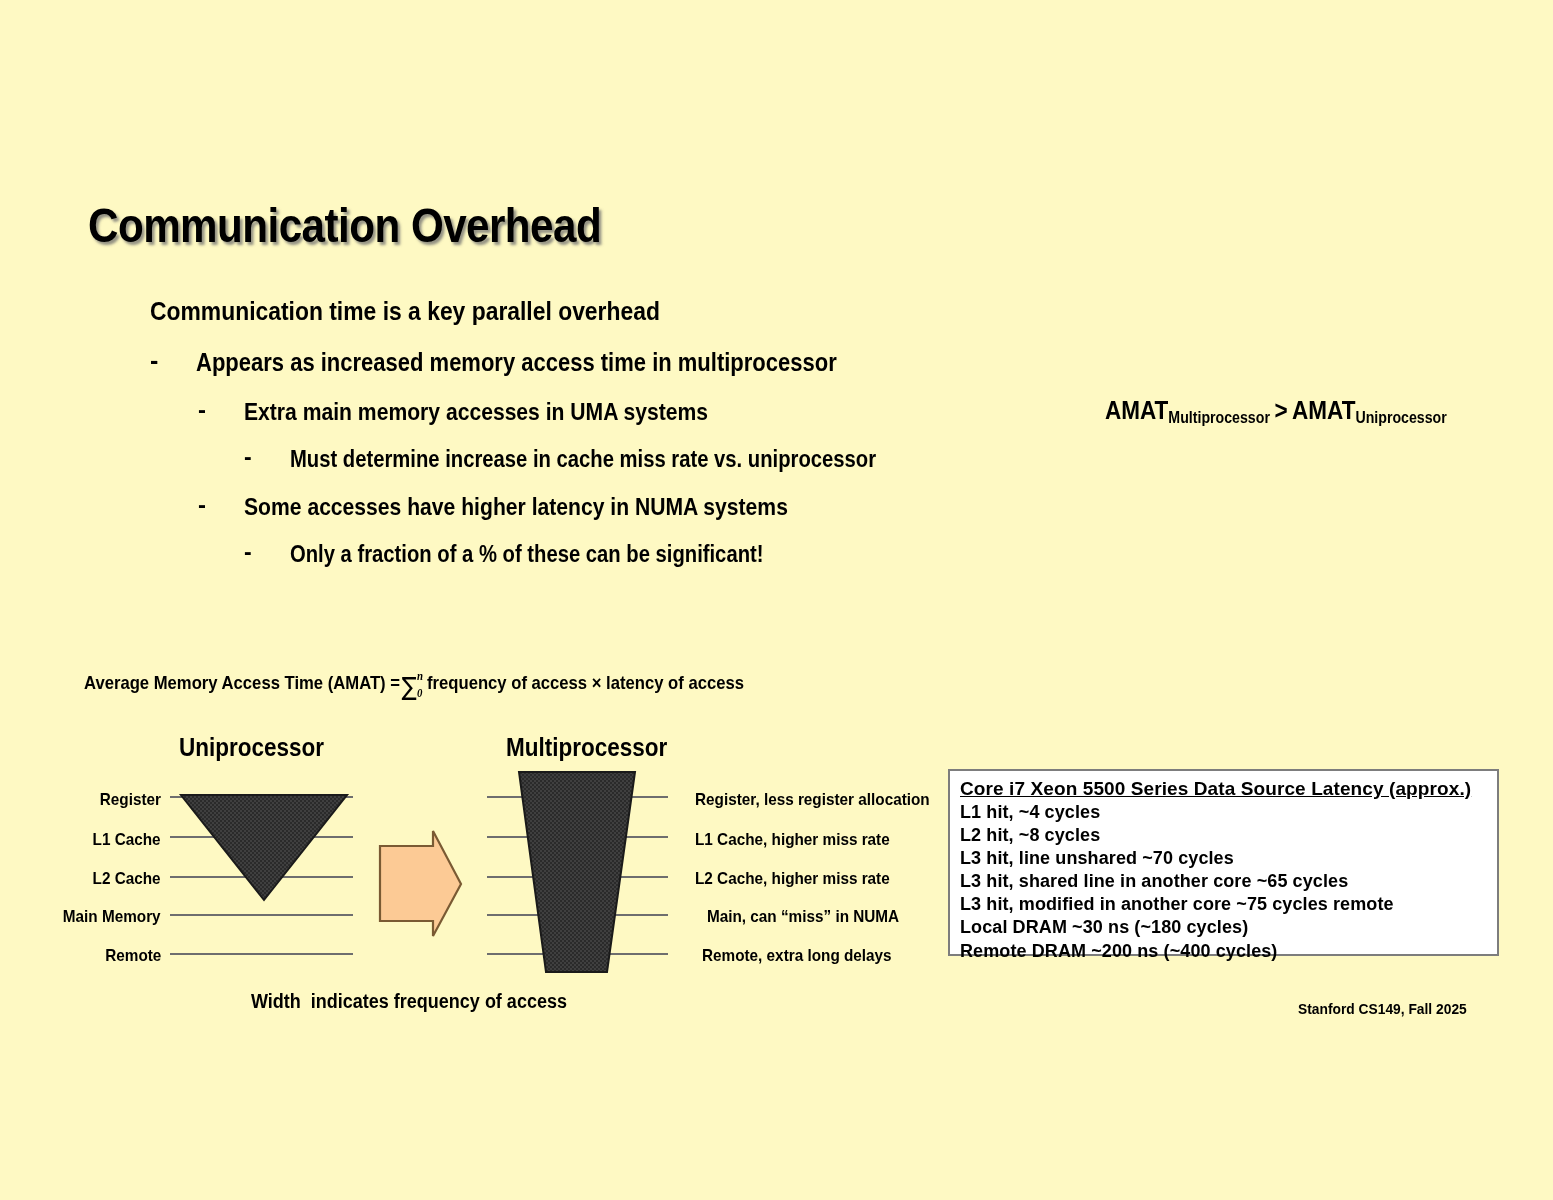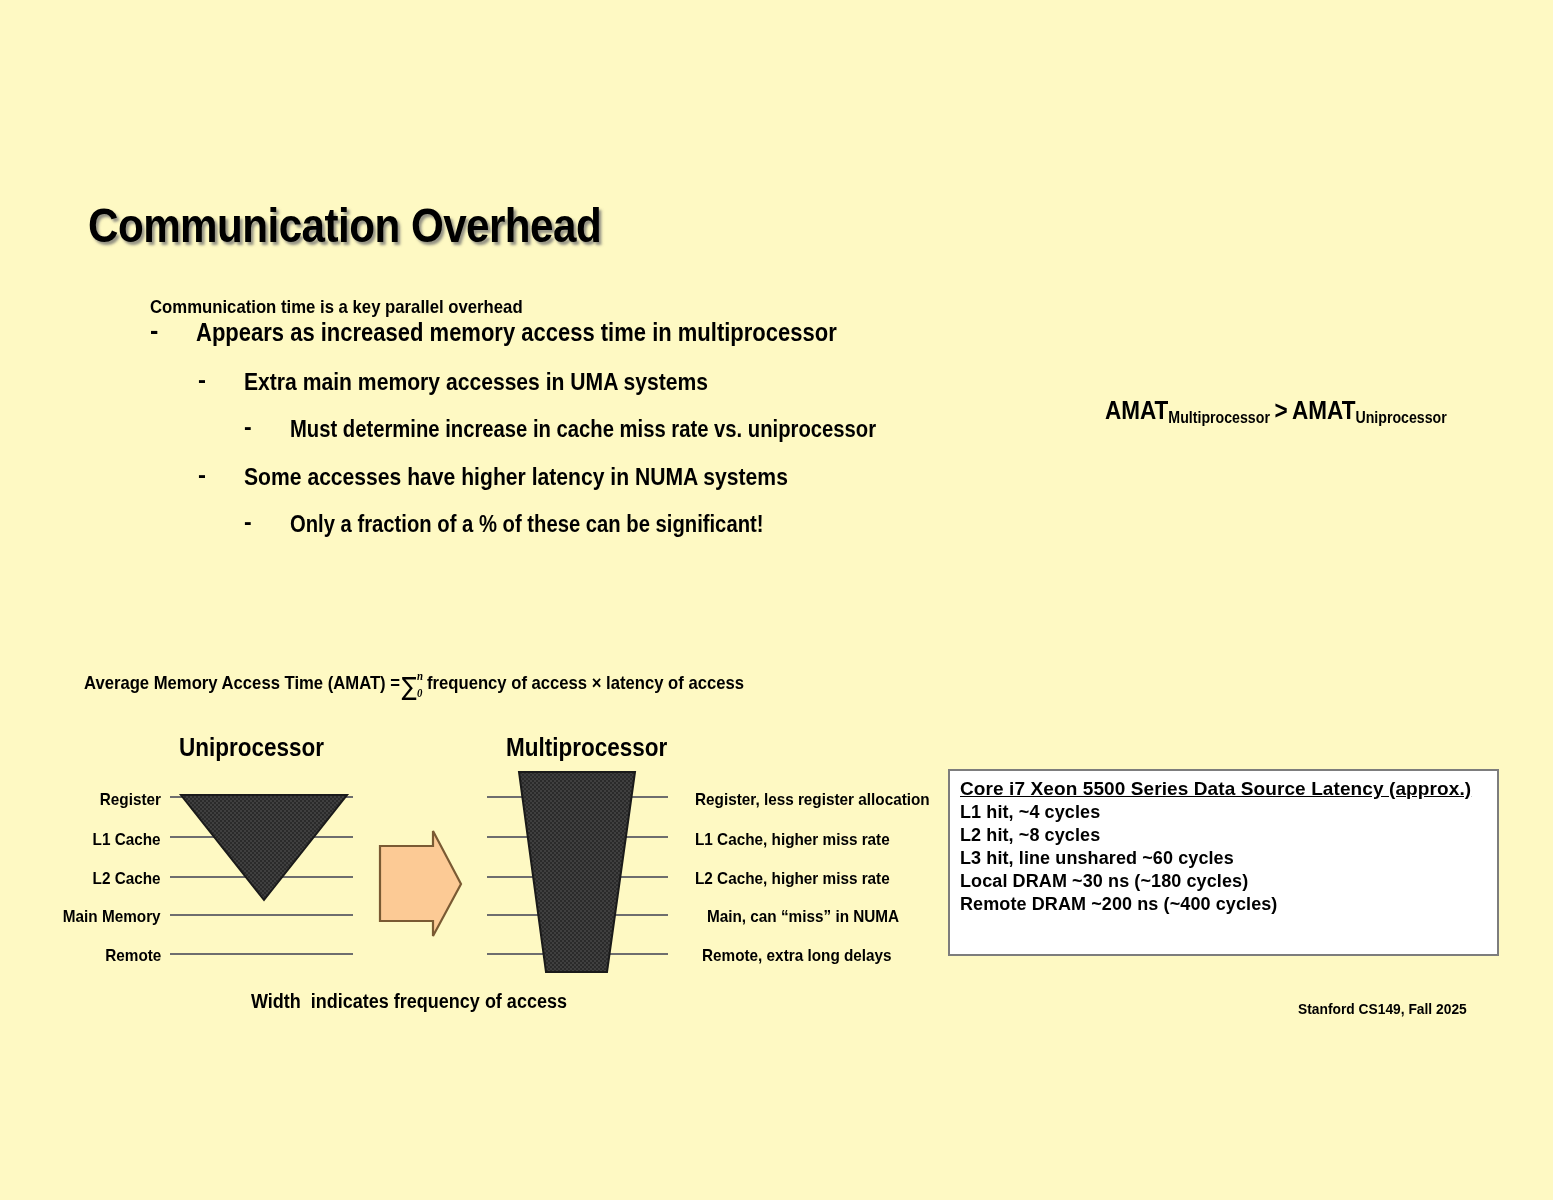--- a/index.html
+++ b/index.html
@@ -54,21 +54,21 @@
     position: absolute;
     font-weight: 700;
     display: inline-block;
   }
   .b-text {
     display: inline-block;
     transform: scaleX(0.88);
     transform-origin: left top;
   }
 
-  .lvl0 { font-size: 19px; }
+  .lvl0 { font-size: 26px; margin-bottom: 21px; }
   .lvl1 { font-size: 25px; margin-bottom: 21px; padding-left: 46px; }
   .lvl2 { font-size: 24px; margin-bottom: 20px; padding-left: 94px; }
   .lvl3 { font-size: 23px; margin-bottom: 20px; padding-left: 140px; }
 
   .lvl1 .b-dash { left: 0px; top: -2px; font-size: 25px; }
   .lvl2 .b-dash { left: 48px; top: -2px; font-size: 24px; }
   .lvl3 .b-dash { left: 94px; top: -2px; font-size: 23px; }
 
   
   .amat-ineq {
@@ -316,20 +316,22 @@
   <div class="rlabel" style="left:695px; top:869px;">L2 Cache, higher miss rate</div>
   <div class="rlabel" style="left:707px; top:907px;">Main, can “miss” in NUMA</div>
   <div class="rlabel" style="left:702px; top:946px;">Remote, extra long delays</div>
 
   <div class="caption">Width  indicates frequency of access</div>
 
   <div class="lat-box">
     <div class="lat-title">Core i7 Xeon 5500 Series Data Source Latency (approx.)</div>
     <div class="lat-line">L1 hit, ~4 cycles</div>
     <div class="lat-line">L2 hit, ~8 cycles</div>
-    <div class="lat-line">L3 hit, line unshared ~60 cycles</div>
+    <div class="lat-line">L3 hit, line unshared ~70 cycles</div>
+    <div class="lat-line">L3 hit, shared line in another core ~65 cycles</div>
+    <div class="lat-line">L3 hit, modified in another core ~75 cycles remote</div>
     <div class="lat-line">Local DRAM ~30 ns (~180 cycles)</div>
     <div class="lat-line">Remote DRAM ~200 ns (~400 cycles)</div>
   </div>
 
   <div class="footer">Stanford CS149, Fall 2025</div>
 
 </div>
 
 </body></html>

